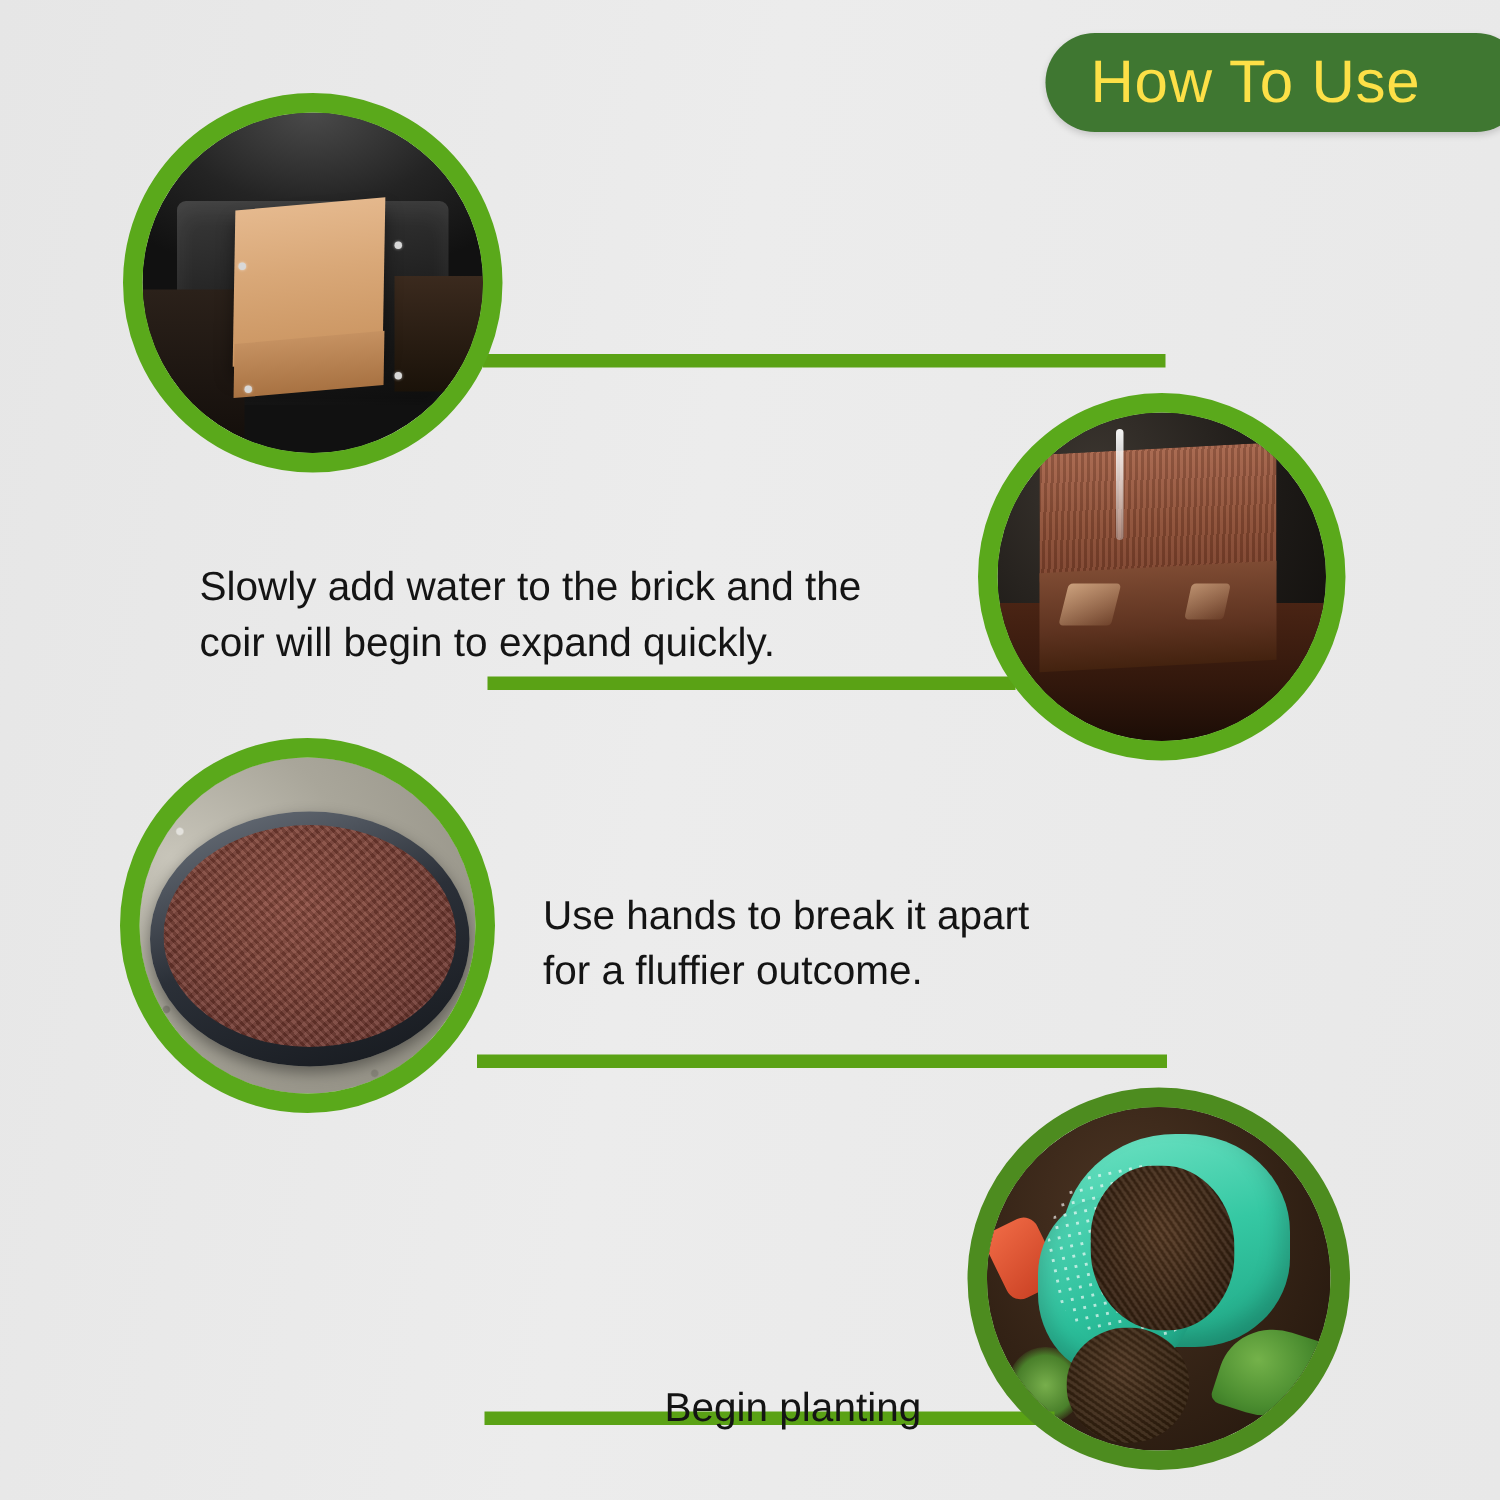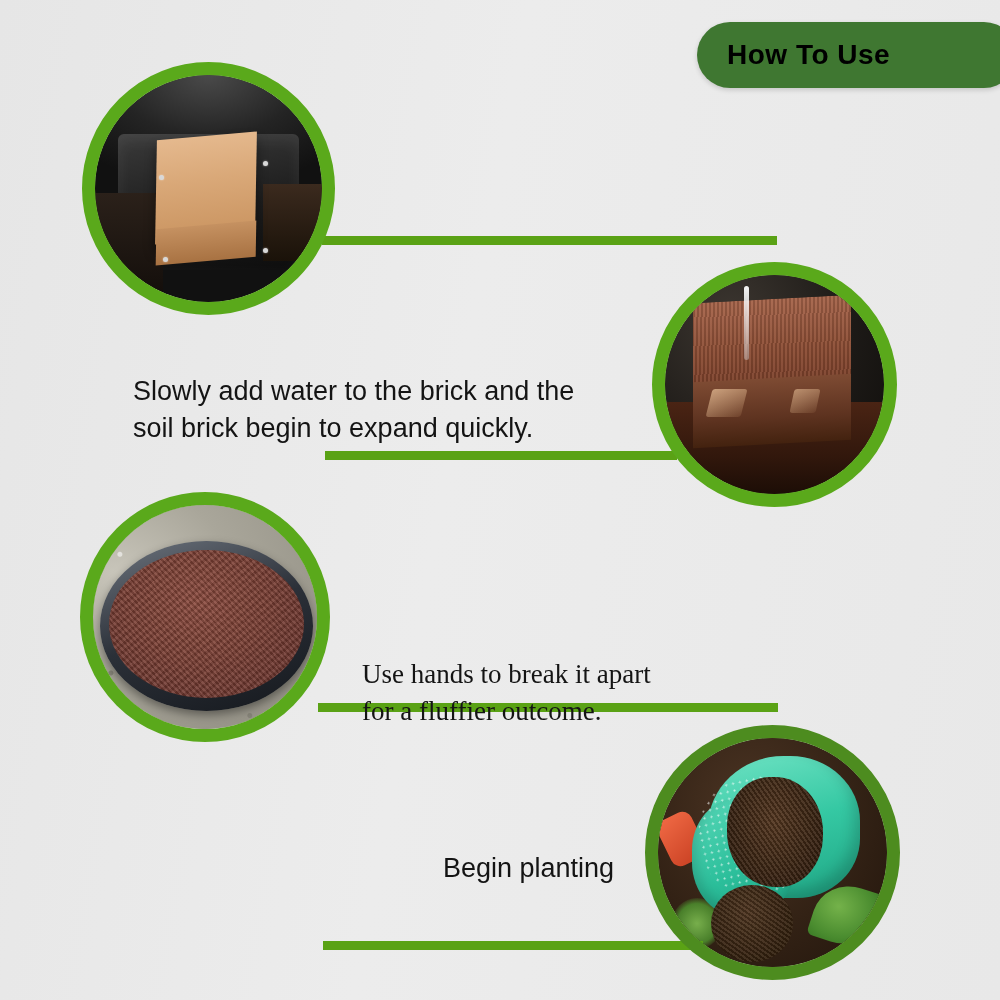--- a/index.html
+++ b/index.html
@@ -33,23 +33,23 @@
     background: #3f7731;
     border-radius: 33px;
     box-shadow: 0 2px 5px rgba(0,0,0,0.16);
     display: flex;
     align-items: center;
     justify-content: flex-start;
     box-sizing: border-box;
     padding-left: 30px;
   }
   .header-title {
-    color: #000000;
-    font-size: 28px;
-    font-weight: bold;
+    color: #fde047;
+    font-size: 40px;
+    font-weight: normal;
     letter-spacing: 0.5px;
     line-height: 1;
     white-space: nowrap;
     font-family: "Liberation Sans", sans-serif;
   }
 
   
   .photo-circle {
     position: absolute;
     border-radius: 50%;
@@ -264,22 +264,22 @@
     position: absolute;
     color: #141414;
     font-size: 27px;
     line-height: 1.36;
     font-family: "Liberation Sans", sans-serif;
     z-index: 2;
     white-space: pre-line;
   }
   #step-text-1 { left: 360px; top: 156px; width: 520px; }
   #step-text-2 { left: 133px; top: 373px; width: 520px; }
-  #step-text-3 { left: 362px; top: 656px; width: 420px; font-family: Liberation Serif, serif; }
-  #step-text-4 { left: 443px; top: 850px; width: 340px; }
+  #step-text-3 { left: 362px; top: 592px; width: 420px; }
+  #step-text-4 { left: 443px; top: 920px; width: 340px; }
 </style>
 </head>
 <body>
 
 <div id="infographic">
 
   <div class="header-banner">
     <span class="header-title">How To Use</span>
   </div>
 
@@ -305,21 +305,21 @@
       <div class="p2-block-top"></div>
       <div class="p2-block-face"></div>
       <div class="p2-sheen"></div>
       <div class="p2-sheen2"></div>
       <div class="p2-stream"></div>
     </div>
   </div>
   <div class="photo-ring" id="circle-2-ring"></div>
   <div class="connector" id="connector-2"></div>
   <div class="step-text" id="step-text-2">Slowly add water to the brick and the
-soil brick begin to expand quickly.</div>
+coir will begin to expand quickly.</div>
 
   <div class="photo-circle" id="circle-3">
     <div class="ph p3-bg">
       <div class="p3-gravel"></div>
       <div class="p3-tray"></div>
       <div class="p3-soil"></div>
     </div>
   </div>
   <div class="photo-ring" id="circle-3-ring"></div>
   <div class="connector" id="connector-3"></div>

